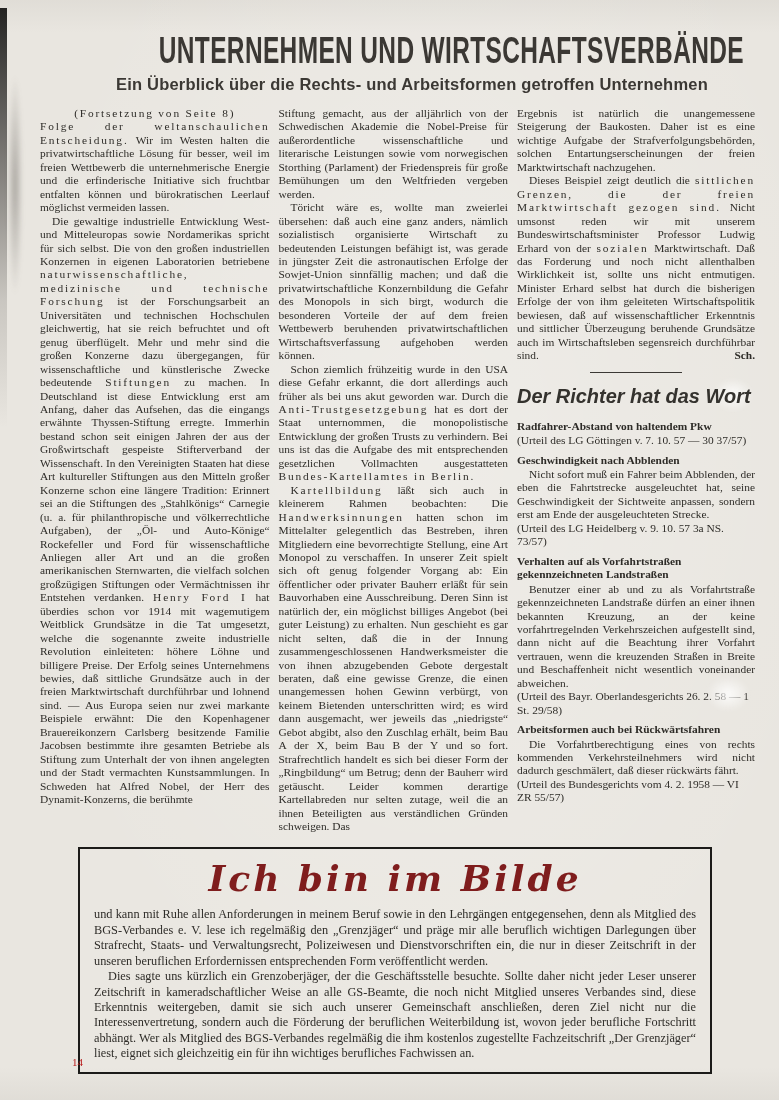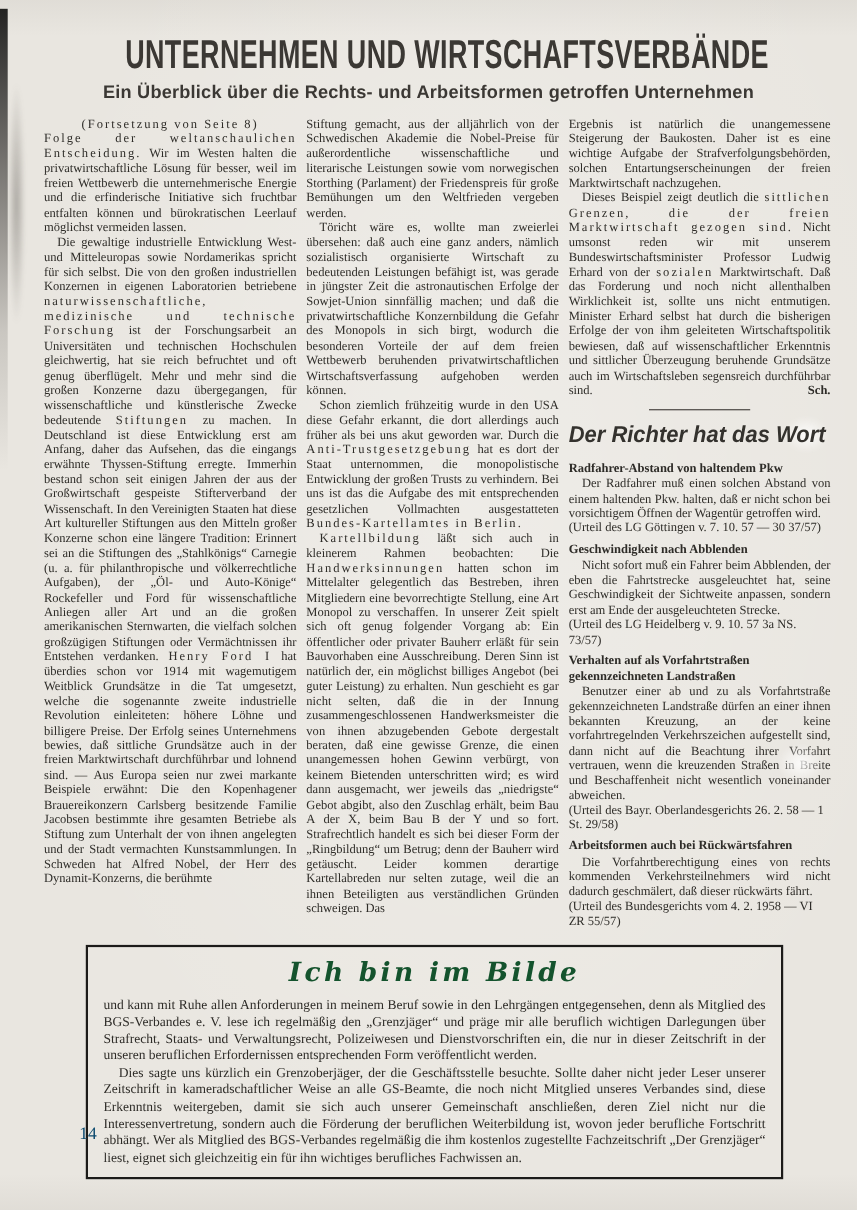--- a/index.html
+++ b/index.html
@@ -14,21 +14,21 @@
   }
   
   .edge-shadow{position:absolute;left:0;top:8px;width:7px;height:420px;
     background:linear-gradient(180deg, rgba(15,15,14,.9), rgba(30,28,26,.55) 35%, rgba(60,57,52,.18) 70%, rgba(0,0,0,0));}
   .edge-smudge{position:absolute;left:7px;top:70px;width:16px;height:230px;border-radius:50%;
     background:radial-gradient(ellipse at center, rgba(70,66,60,.38), rgba(0,0,0,0) 68%);filter:blur(2px);}
   .stain{position:absolute;border-radius:50%;background:radial-gradient(ellipse at center, rgba(255,255,255,.85), rgba(255,255,255,0) 70%);filter:blur(2px);}
   .stain1{left:712px;top:378px;width:42px;height:34px;}
   .stain2{left:706px;top:676px;width:44px;height:36px;}
 
-  .masthead{padding-top:32px;text-align:center;}
+  .masthead{padding-top:32px;text-align:center;padding-left:45px;}
   .m-title{
     font-family:"Liberation Sans", sans-serif;font-weight:700;font-size:34px;line-height:36px;
     color:#3b3834;white-space:nowrap;display:inline-block;
     transform:scaleX(.72) scaleY(1.08);transform-origin:center;letter-spacing:.5px;
   }
   .m-subtitle{
     font-family:"Liberation Sans", sans-serif;font-weight:700;font-size:16.5px;
     color:#3b3834;margin-top:7px;letter-spacing:.2px;
   }
 
@@ -49,26 +49,26 @@
   .c-title{margin:6px 0 1px;font-weight:700;text-align:left;}
   .c-body{margin:0;}
   .c-cite{margin:0;text-align:left;}
 
   .promo-box{
     margin:14px 0 0 78px;width:602px;border:2.5px solid #1c1b19;
     padding:6px 14px 10px;background:rgba(255,255,255,.06);
   }
   .promo-title{
     text-align:center;font-family:"DejaVu Serif", serif;font-weight:700;font-style:italic;
-    font-size:24px;letter-spacing:3px;color:#14532d;margin:2px 0 8px;
+    font-size:36px;letter-spacing:3px;color:#7f1d1d;margin:2px 0 8px;
   }
   .promo-par{margin:0;font-weight:400;font-size:12.3px;line-height:15.4px;text-align:justify;}
   .promo-ind{text-indent:14px;}
 
-  .page-number{position:absolute;left:72px;top:1022px;font-size:16px;color:#0c4a6e;}
+  .page-number{position:absolute;left:72px;top:1056px;font-size:11px;color:#b91c1c;}
 </style>
 </head>
 <body>
 
 <div class="edge-shadow"></div>
 <div class="edge-smudge"></div>
 <div class="stain stain1"></div>
 <div class="stain stain2"></div>
 
 <header class="masthead">
@@ -90,21 +90,20 @@
     </div>
   <div class="col" id="col-2">
     <div id="col-2-article">
         <p class="par"><span>Ergebnis ist natürlich die unangemessene Steigerung der Baukosten. Daher ist es eine wichtige Aufgabe der Strafverfolgungsbehörden, solchen Entartungserscheinungen der freien Marktwirtschaft nachzugehen.</span></p>
         <p class="par ind"><span>Dieses Beispiel zeigt deutlich die </span><span class="g">sittlichen Grenzen, die der freien Marktwirtschaft gezogen sind.</span><span> Nicht umsonst reden wir mit unserem Bundeswirtschaftsminister Professor Ludwig Erhard von der </span><span class="g">sozialen</span><span> Marktwirtschaft. Daß das Forderung und noch nicht allenthalben Wirklichkeit ist, sollte uns nicht entmutigen. Minister Erhard selbst hat durch die bisherigen Erfolge der von ihm geleiteten Wirtschaftspolitik bewiesen, daß auf wissenschaftlicher Erkenntnis und sittlicher Überzeugung beruhende Grundsätze auch im Wirtschaftsleben segensreich durchführbar sind.</span><span class="sig">Sch.</span></p>
       </div>
     <hr class="divider">
     <div class="court-heading">Der Richter hat das Wort</div>
     <div id="court-items">
         <p class="c-title">Radfahrer-Abstand von haltendem Pkw</p>
-        <p class="c-body ind">Der Radfahrer muß einen solchen Abstand von einem haltenden Pkw. halten, daß er nicht schon bei vorsichtigem Öffnen der Wagentür getroffen wird.</p>
         <p class="c-cite">(Urteil des LG Göttingen v. 7. 10. 57 — 30 37/57)</p>
         <p class="c-title">Geschwindigkeit nach Abblenden</p>
         <p class="c-body ind">Nicht sofort muß ein Fahrer beim Abblenden, der eben die Fahrtstrecke ausgeleuchtet hat, seine Geschwindigkeit der Sichtweite anpassen, sondern erst am Ende der ausgeleuchteten Strecke.</p>
         <p class="c-cite">(Urteil des LG Heidelberg v. 9. 10. 57 3a NS. 73/57)</p>
         <p class="c-title">Verhalten auf als Vorfahrtstraßen gekennzeichneten Landstraßen</p>
         <p class="c-body ind">Benutzer einer ab und zu als Vorfahrtstraße gekennzeichneten Landstraße dürfen an einer ihnen bekannten Kreuzung, an der keine vorfahrtregelnden Verkehrszeichen aufgestellt sind, dann nicht auf die Beachtung ihrer Vorfahrt vertrauen, wenn die kreuzenden Straßen in Breite und Beschaffenheit nicht wesentlich voneinander abweichen.</p>
         <p class="c-cite">(Urteil des Bayr. Oberlandesgerichts 26. 2. 58 — 1 St. 29/58)</p>
         <p class="c-title">Arbeitsformen auch bei Rückwärtsfahren</p>
         <p class="c-body ind">Die Vorfahrtberechtigung eines von rechts kommenden Verkehrsteilnehmers wird nicht dadurch geschmälert, daß dieser rückwärts fährt.</p>
         <p class="c-cite">(Urteil des Bundesgerichts vom 4. 2. 1958 — VI ZR 55/57)</p>

